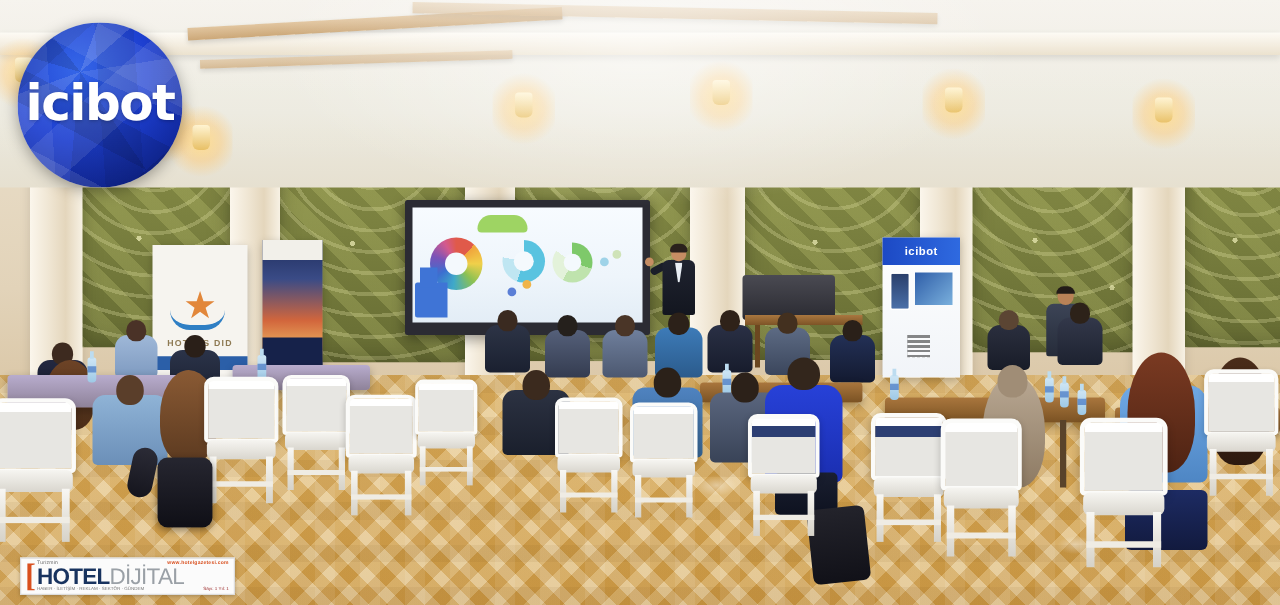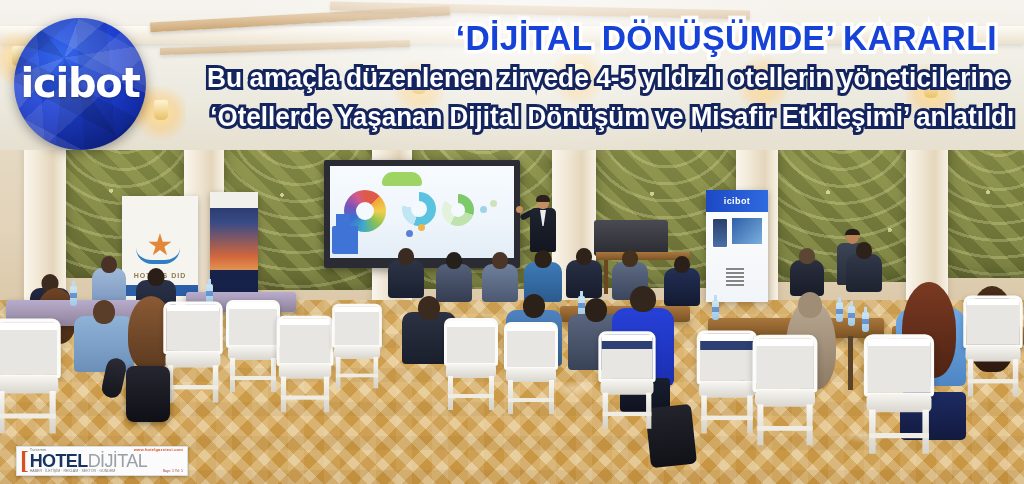--- a/index.html
+++ b/index.html
@@ -743,25 +743,20 @@
         <div class="legR"></div>
         <div class="rail"></div>
     </div>
 
     <div style="position:absolute;left:126px;top:366px;width:44px;height:56px;background:linear-gradient(#262630,#0f0f16);border-radius:8px;box-shadow:0 2px 6px rgba(0,0,0,.4);"></div>
     <div style="position:absolute;left:104px;top:358px;width:20px;height:40px;background:linear-gradient(#2b2b36,#15151d);border-radius:10px;transform:rotate(12deg);"></div>
 
     <div class="haze"></div>
   </div>
 
-  <div class="headlines">
-    <span class="hl hl1">‘DİJİTAL DÖNÜŞÜMDE’ KARARLI</span>
-    <span class="hl hl2">Bu amaçla düzenlenen zirvede 4-5 yıldızlı otellerin yöneticilerine</span>
-    <span class="hl hl3">‘Otellerde Yaşanan Dijital Dönüşüm ve Misafir Etkileşimi’ anlatıldı</span>
-  </div>
 
   <div class="logo">
     <div class="facets"></div>
     <div class="wordmark">icibot</div>
   </div>
 
   <div class="watermark">
     <span class="wm-bracket">[</span>
     <span class="wm-main">
       <span class="wm-toprow">

